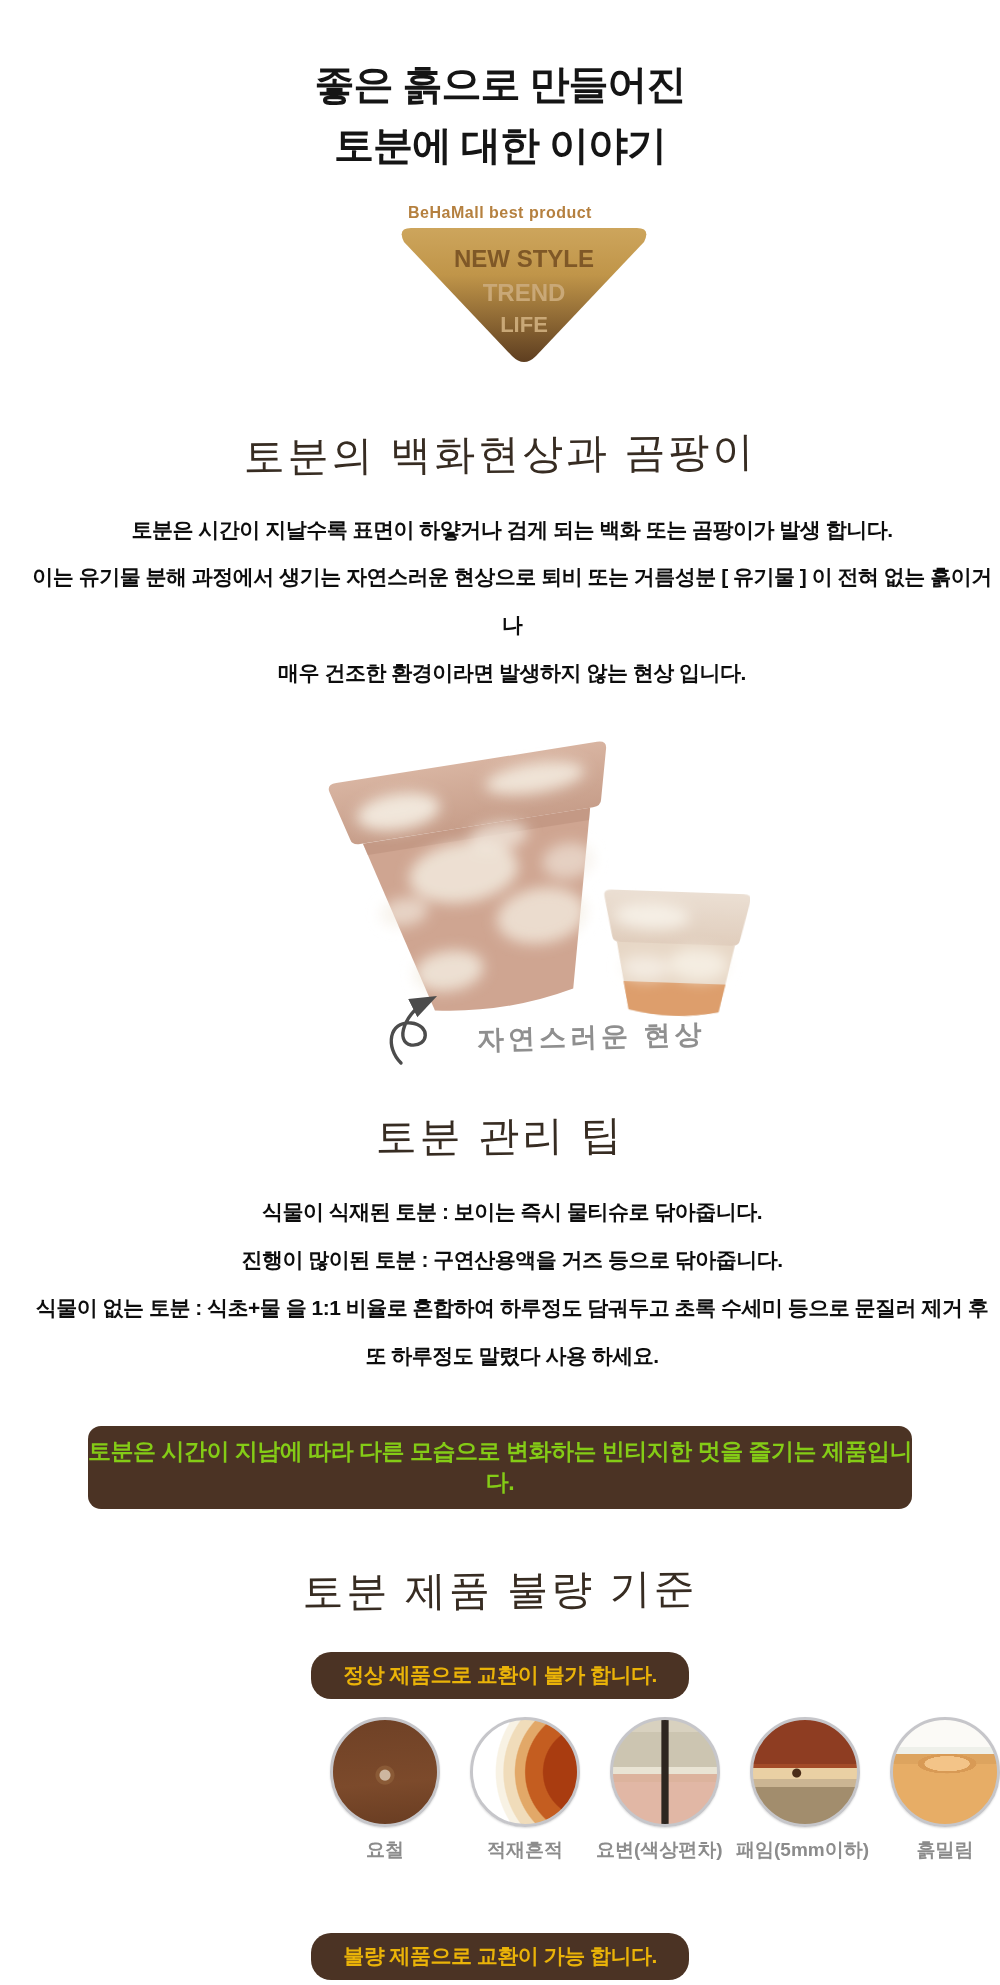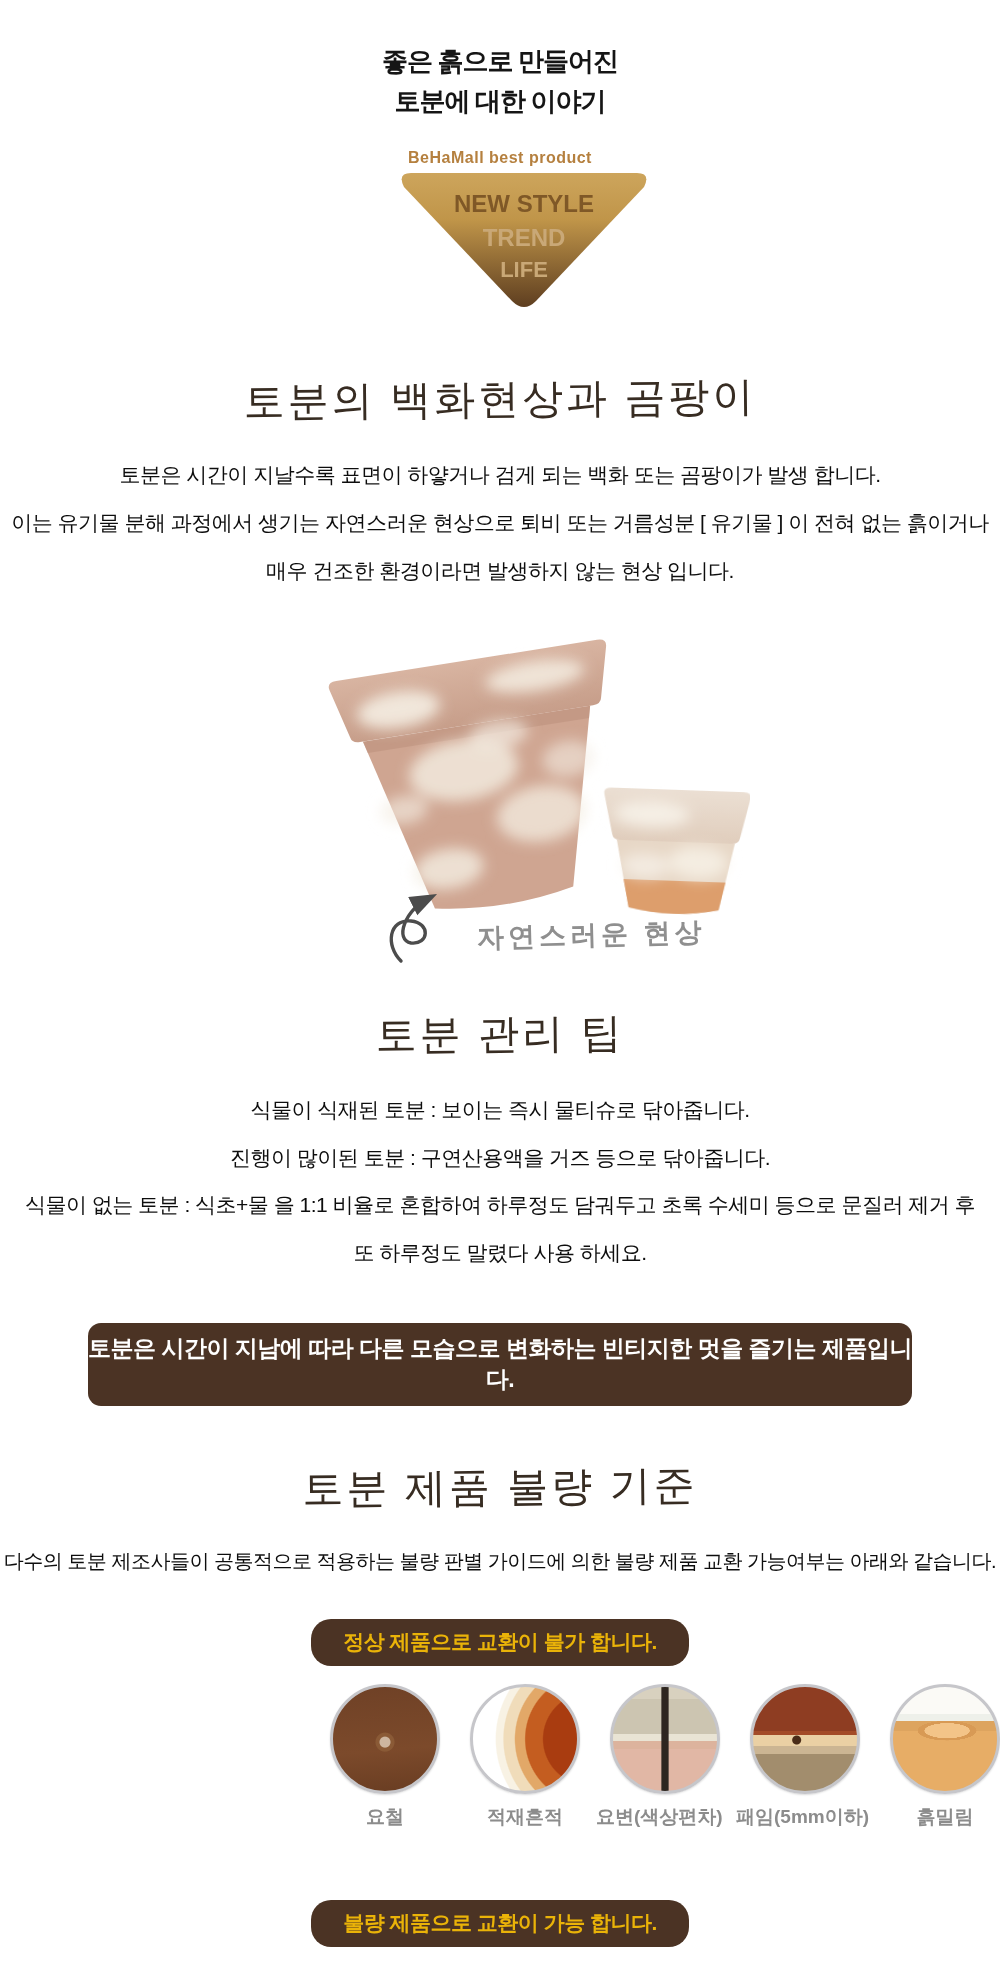--- a/index.html
+++ b/index.html
@@ -1,41 +1,41 @@
 <!DOCTYPE html>
 <html><head>
 <meta charset="utf-8">
 <style>
   * { margin:0; padding:0; box-sizing:border-box; }
   html,body { background:#ffffff; }
   body { font-family:"Liberation Sans","DejaVu Sans",sans-serif; }
   .page { width:1000px; min-height:1985px; margin:0 auto; background:#fff; text-align:center; overflow:hidden; }
 
   
-  .top-title { padding-top:42px; font-size:26px; font-weight:bold; color:#151515; line-height:1.52; letter-spacing:-1px;font-family:Liberation Serif, serif; }
+  .top-title { padding-top:54px; font-size:40px; font-weight:bold; color:#151515; line-height:1.52; letter-spacing:-1px; }
 
   
   .badge { margin-top:28px; }
   .badge-brand { font-size:16px; font-weight:bold; color:#b5803f; letter-spacing:0.5px; }
   .badge-triangle { margin-top:5px;padding-left:47px; }
 
   
   .hw-heading { margin-top:54px; font-size:41px; font-weight:normal; color:#372c22; letter-spacing:3px; transform:rotate(-0.6deg); }
 
   
-  .para { margin-top:24px; font-size:21px; font-weight:400; color:#0d0d0d; line-height:2.28; letter-spacing:-0.5px; }
+  .para { margin-top:24px; font-size:21px; font-weight:700; color:#0d0d0d; line-height:2.28; letter-spacing:-0.5px;padding-left:24px; }
 
   
   .pots-wrap { margin-top:22px; position:relative; }
   .caption-row { display:flex; justify-content:center; align-items:flex-start; margin-top:-38px; transform:translateX(45px); }
   .caption-arrow { margin-top:0; }
   .caption-text { margin-top:34px; margin-left:6px; font-size:27px; font-weight:600; color:#8f8f8f; letter-spacing:4px; transform:rotate(-1.5deg); }
 
   
-  .banner-wide { margin:46px auto 0; width:824px; padding:10px 0 11px; background:#4b3324; border-radius:13px; color:#ffffff; font-size:23px; font-weight:bold; letter-spacing:-0.5px; }
+  .banner-wide { margin:46px auto 0; width:824px; padding:10px 0 11px; background:#4b3324; border-radius:13px; color:#84cc16; font-size:23px; font-weight:bold; letter-spacing:-0.5px; }
 
   
   .pill { display:inline-block; margin-top:34px; padding:9px 32px 10px; background:#4b3324; border-radius:20px; color:#eab308; font-size:21px; font-weight:bold; letter-spacing:-0.5px; }
 
   
   .circle-row { margin-top:18px; display:flex; justify-content:flex-end; gap:30px; }
   .circle-item { width:110px; }
   .circle-photo { position:relative; width:110px; height:110px; border-radius:50%; border:3px solid #c6c6ca; overflow:hidden; box-shadow:0 1px 2px rgba(0,0,0,0.15); }
   .circle-label { margin-top:10px; font-size:19px; font-weight:600; color:#8c8c8c; white-space:nowrap; }
   .circle-item:nth-child(3) .circle-label, .circle-item:nth-child(4) .circle-label { margin-left:-14px; }
@@ -160,21 +160,20 @@
     <div>식물이 식재된 토분 : 보이는 즉시 물티슈로 닦아줍니다.</div>
     <div>진행이 많이된 토분 : 구연산용액을 거즈 등으로 닦아줍니다.</div>
     <div>식물이 없는 토분 : 식초+물 을 1:1 비율로 혼합하여 하루정도 담궈두고 초록 수세미 등으로 문질러 제거 후</div>
     <div>또 하루정도 말렸다 사용 하세요.</div>
   </div>
 
   <div class="banner-wide">토분은 시간이 지남에 따라 다른 모습으로 변화하는 빈티지한 멋을 즐기는 제품입니다.</div>
 
   <div class="hw-heading">토분 제품 불량 기준</div>
 
-  <div class="para" style="font-size:20px;">다수의 토분 제조사들이 공통적으로 적용하는 불량 판별 가이드에 의한 불량 제품 교환 가능여부는 아래와 같습니다.</div>
 
   <div>
     <div class="pill">정상 제품으로 교환이 불가 합니다.</div>
   </div>
 
   <div class="circle-row">
     <div class="circle-item">
       <div class="circle-photo c1"></div>
       <div class="circle-label">요철</div>
     </div>

